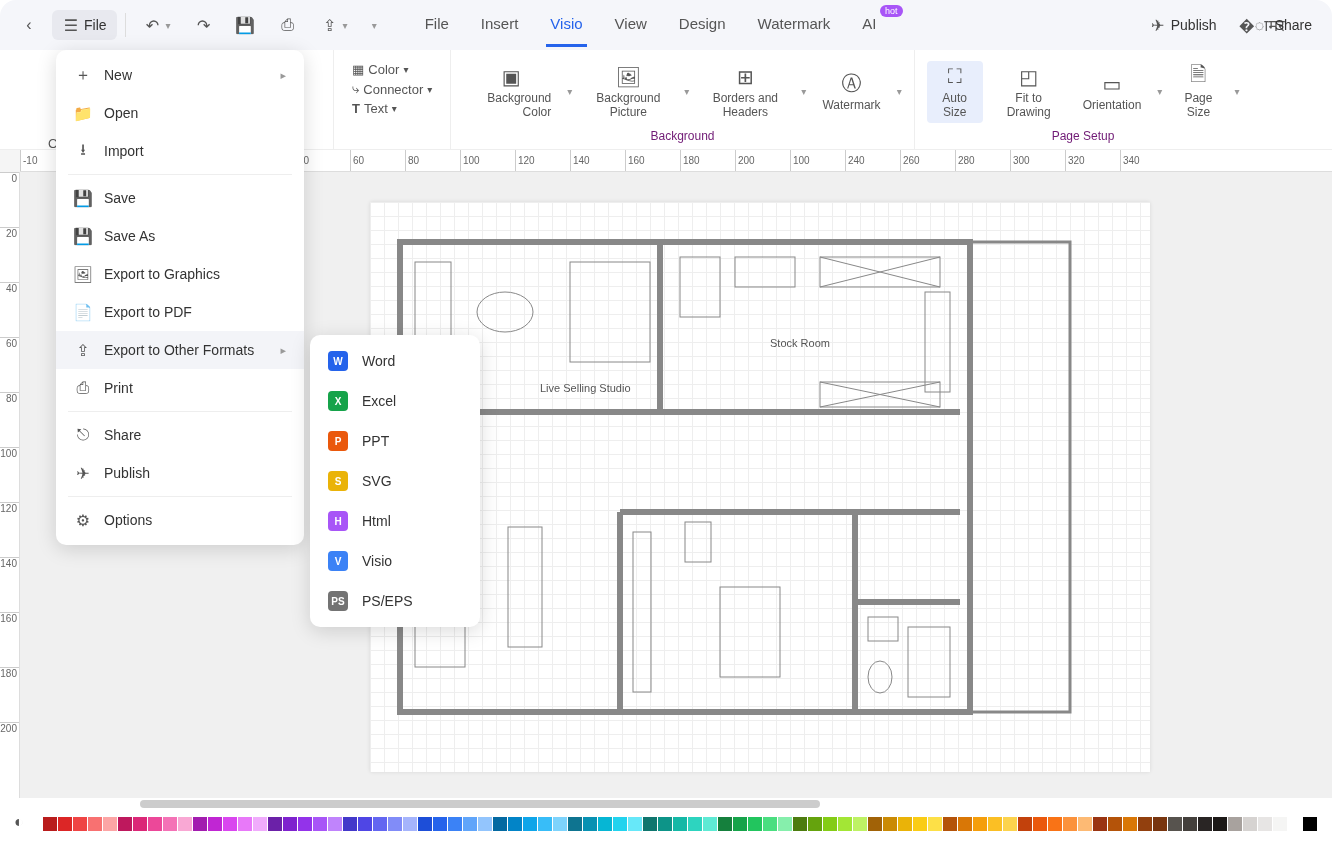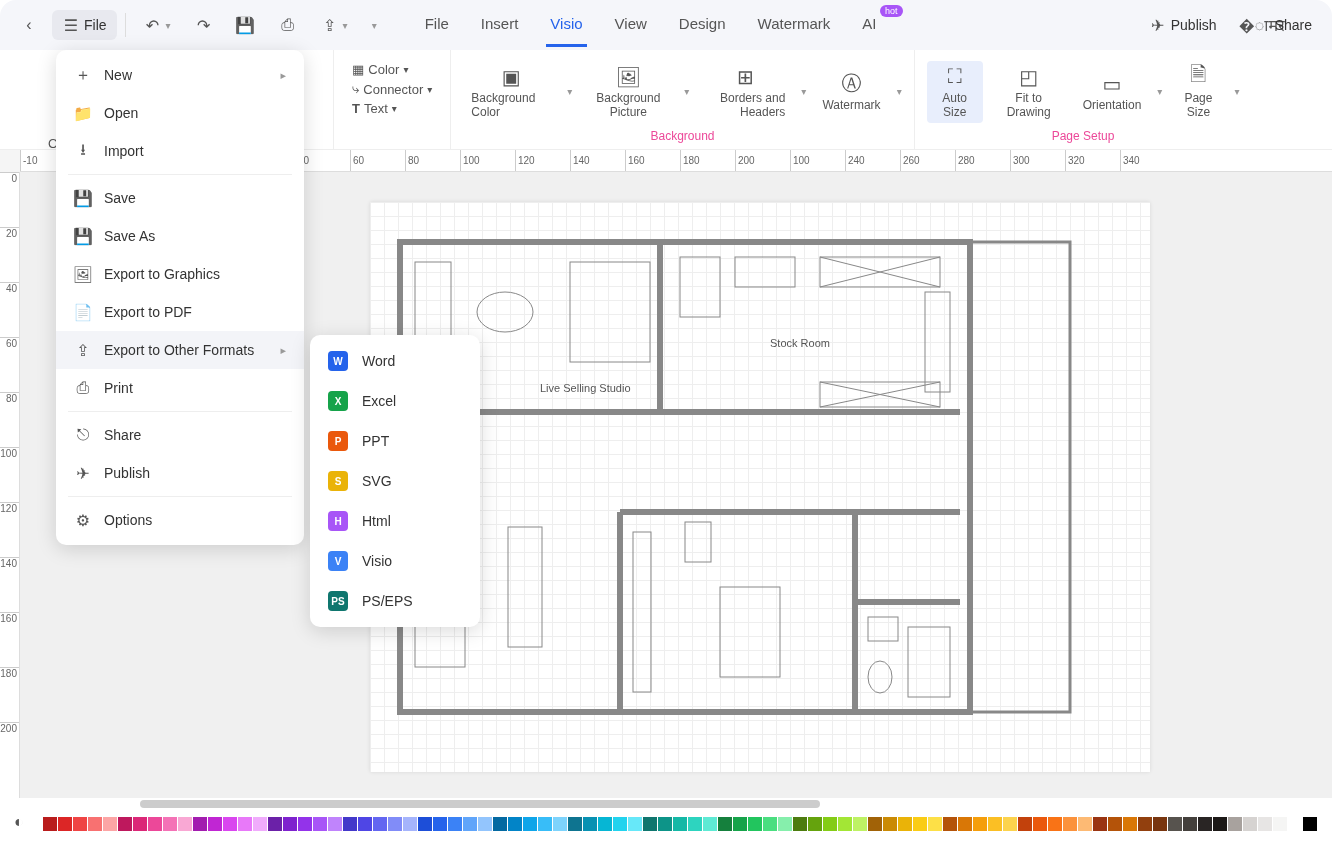--- a/index.html
+++ b/index.html
@@ -14,21 +14,21 @@
 .tab.active { color:#2563eb; border-bottom:3px solid #2563eb; }
 .hot-badge { position:absolute; top:2px; right:-22px; background:#a855f7; color:#fff; font-size:9px; padding:1px 5px; border-radius:6px; }
 .right-actions { margin-left:auto; display:flex; gap:16px; }
 .ribbon { height:100px; background:#fff; border-bottom:1px solid #eee; display:flex; align-items:stretch; padding:0 20px; }
 .ribbon-group { display:flex; flex-direction:column; align-items:center; padding:6px 12px; border-right:1px solid #eee; }
 .ribbon-group-content { display:flex; gap:8px; flex:1; align-items:center; }
 .ribbon-btn { display:flex; flex-direction:column; align-items:center; gap:2px; padding:4px 8px; cursor:pointer; font-size:12px; color:#555; border-radius:4px; }
 .ribbon-btn.selected { background:#e8eefc; }
 .ribbon-btn .ricon { font-size:20px; height:24px; display:flex; align-items:center; }
 .ribbon-mini { display:flex; align-items:center; gap:4px; font-size:13px; color:#555; padding:2px 6px; cursor:pointer; }
-.ribbon-label { font-size:12px; color:#ec4899; padding-top:2px; }
+.ribbon-label { font-size:12px; color:#701a75; padding-top:2px; }
 .canvas-area { position:absolute; top:150px; left:0; right:0; bottom:46px; background:#f5f5f5; overflow:hidden; }
 .ruler-h { position:absolute; top:0; left:20px; right:0; height:22px; background:#fff; border-bottom:1px solid #ddd; display:flex; font-size:10px; color:#666; }
 .ruler-h span { width:55px; text-align:left; padding-left:2px; border-left:1px solid #ccc; line-height:22px; }
 .ruler-v { position:absolute; top:22px; left:0; width:20px; bottom:0; background:#fff; border-right:1px solid #ddd; font-size:10px; color:#666; }
 .ruler-v span { display:block; height:55px; text-align:right; padding-right:2px; border-top:1px solid #ccc; }
 .sidebar-toggle { position:absolute; left:30px; top:54px; font-size:18px; color:#777; }
 .canvas { position:absolute; top:22px; left:20px; right:0; bottom:0; background:#f0f0f0; overflow:hidden; }
 .page { position:absolute; left:350px; top:30px; width:780px; height:570px; background:#fff; background-image:linear-gradient(#eee 1px,transparent 1px),linear-gradient(90deg,#eee 1px,transparent 1px); background-size:14px 14px; box-shadow:0 0 4px rgba(0,0,0,0.1); }
 .floorplan { position:absolute; left:20px; top:30px; }
 .floorplan .wall { fill:none; stroke:#888; stroke-width:6; }
@@ -132,31 +132,31 @@
     <div class="ribbon-mini">
         <span style="font-weight:bold">T</span>
         <span>Text</span>
         <span style="font-size:10px">▾</span>
       </div>
   </div>
   <div class="ribbon-group" style="flex-direction:column">
     <div class="ribbon-group-content">
       <div class="ribbon-btn">
           <span class="ricon">▣</span>
-          <span style="text-align:left;max-width:80px">Background Color</span>
+          <span style="text-align:right;max-width:80px">Background Color</span>
         </div>
       <span style="font-size:10px;color:#999;cursor:pointer">▾</span>
       <div class="ribbon-btn">
           <span class="ricon">🖼</span>
           <span style="text-align:center;max-width:80px">Background Picture</span>
         </div>
       <span style="font-size:10px;color:#999;cursor:pointer">▾</span>
       <div class="ribbon-btn">
           <span class="ricon">⊞</span>
-          <span style="text-align:right;max-width:80px">Borders and Headers</span>
+          <span style="text-align:center;max-width:80px">Borders and Headers</span>
         </div>
       <span style="font-size:10px;color:#999;cursor:pointer">▾</span>
       <div class="ribbon-btn">
           <span class="ricon">Ⓐ</span>
           <span>Watermark</span>
         </div>
       <span style="font-size:10px;color:#999;cursor:pointer">▾</span>
     </div>
     <div class="ribbon-label">Background</div>
   </div>
@@ -335,21 +335,21 @@
     </div>
     <div class="sub-item">
       <div class="app-icon" style="background: rgb(168, 85, 247);">H</div>
       <span>Html</span>
     </div>
     <div class="sub-item">
       <div class="app-icon" style="background: rgb(59, 130, 246);">V</div>
       <span>Visio</span>
     </div>
     <div class="sub-item">
-      <div class="app-icon" style="background: #0f766e;">PS</div>
+      <div class="app-icon" style="background: #737373;">PS</div>
       <span>PS/EPS</span>
     </div>
   </div>
 
 <div class="scroll-thumb"></div>
 
 <div class="color-bar" id="color-bar">
   <span class="picker-icon">◐</span>
 <div class="color-sw" style="background: rgb(185, 28, 28);"></div>
     <div class="color-sw" style="background: rgb(220, 38, 38);"></div>

